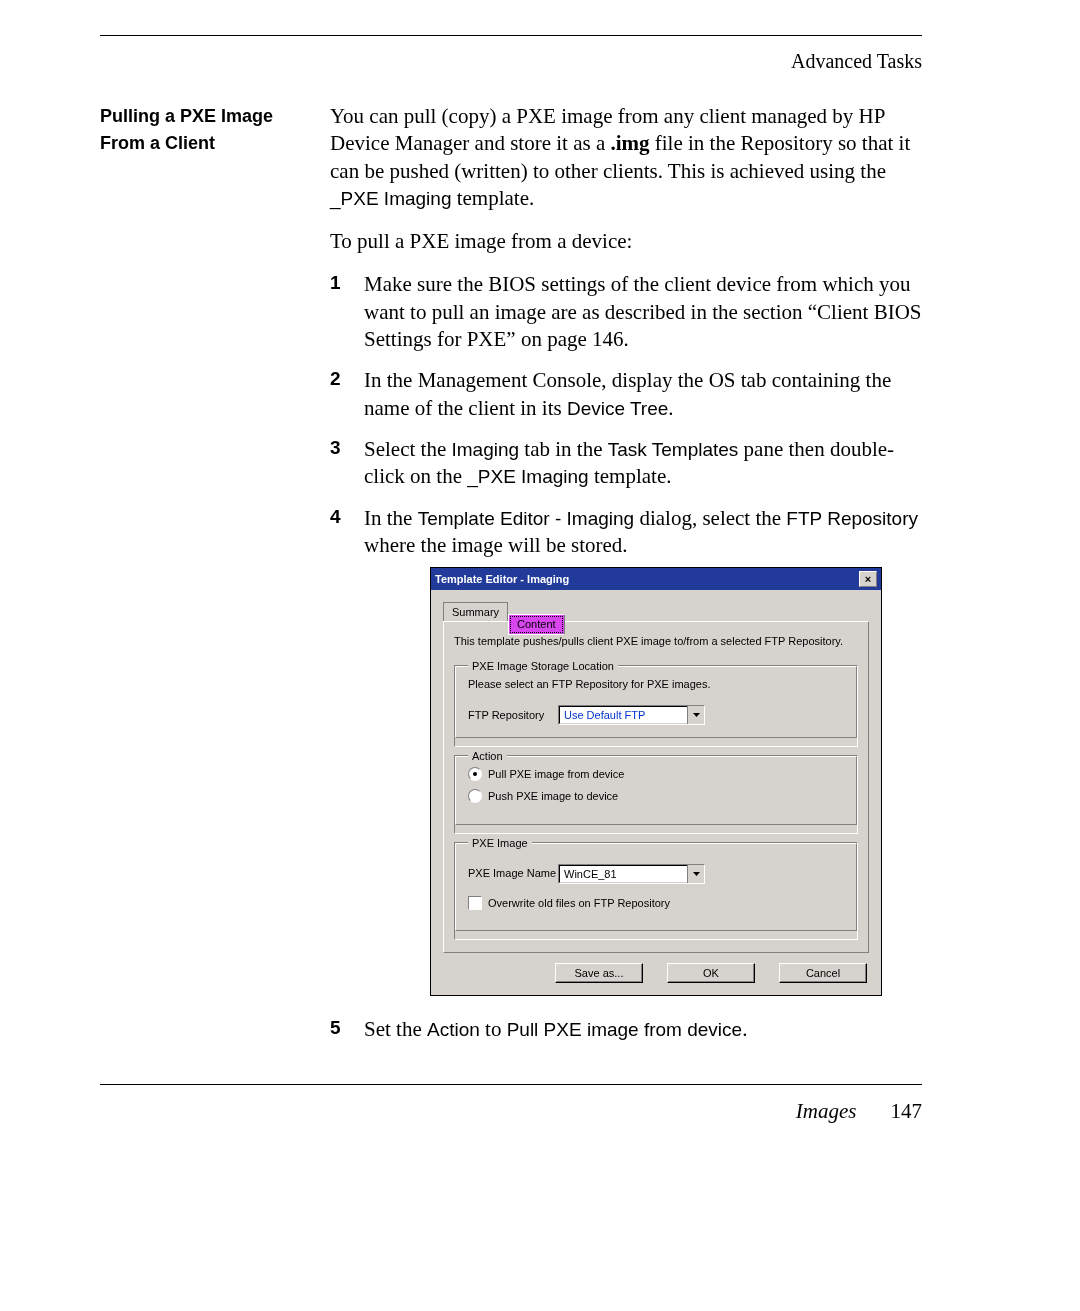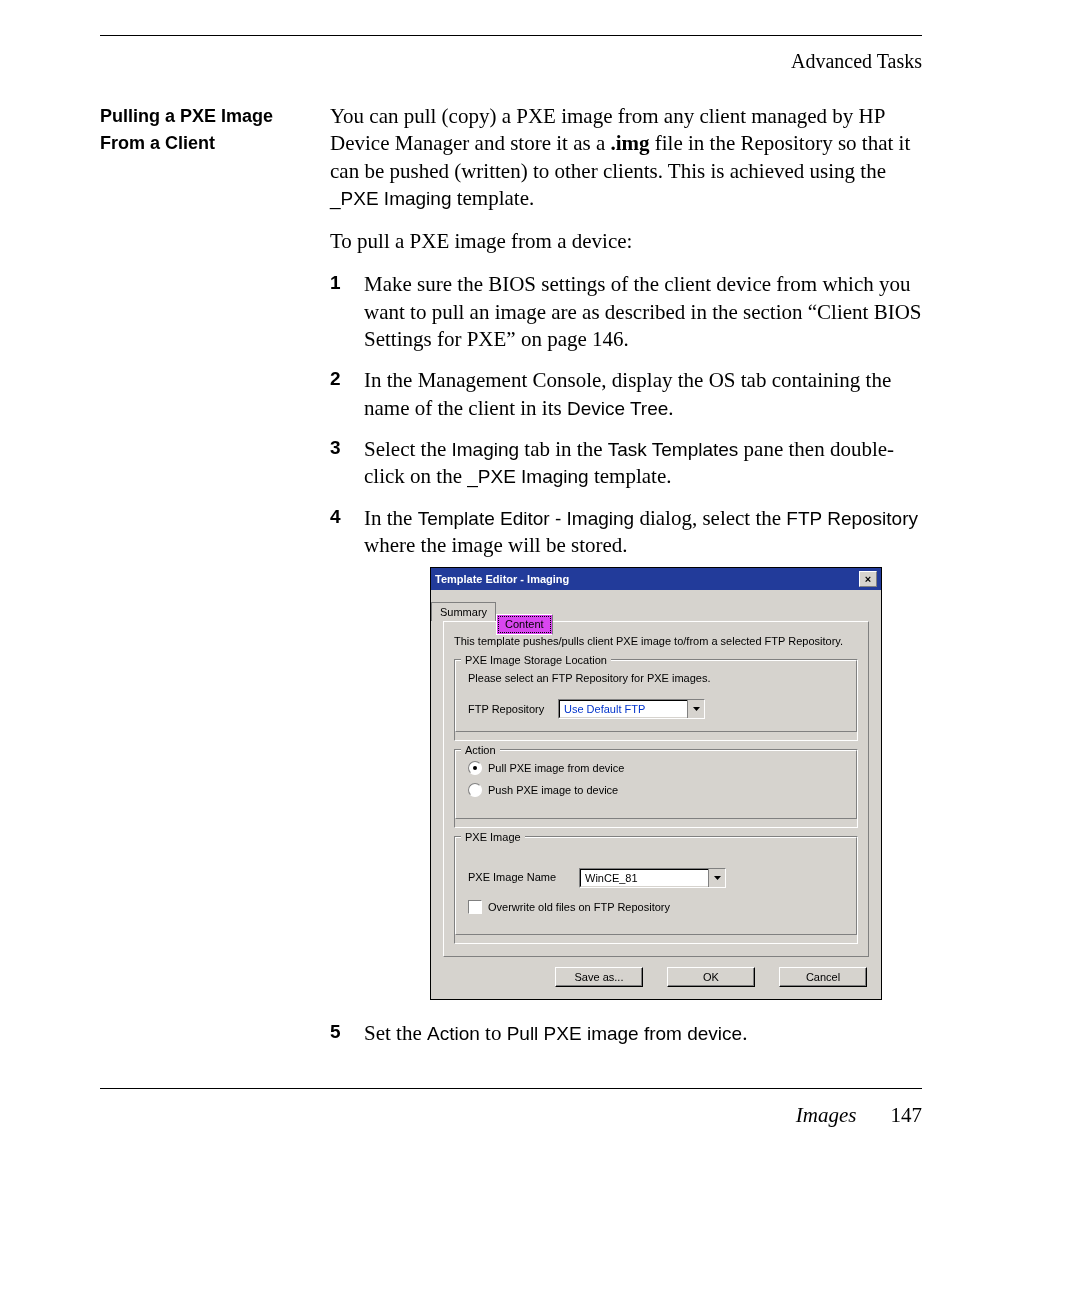--- a/index.html
+++ b/index.html
@@ -95,21 +95,21 @@
     width: 16px; height: 14px;
     background: #d6d3ce;
     border: 1px solid #808080;
     border-top-color: #fff;
     border-left-color: #fff;
     display: flex; align-items: center; justify-content: center;
     color: #000; font-family: Arial; font-weight: bold; font-size: 11px;
     line-height: 1;
   }
   .tabs-row {
-    padding: 10px 12px 0 0;
+    padding: 10px 12px 0 12px;
     display:flex;
     align-items:flex-end;
   }
   .tab {
     border: 1px solid #808080;
     border-bottom: none;
     padding: 2px 8px;
     background:#d6d3ce;
     margin-right: 0;
     font-size:11px;
@@ -126,39 +126,39 @@
   }
   .tab-body {
     margin: 0 12px 0 12px;
     border: 1px solid #808080;
     border-top-color:#fff;
     border-left-color:#fff;
     padding: 12px 10px 4px 10px;
   }
   .desc {
     font-size: 11px;
-    margin-bottom: 10px;
+    margin-bottom: 16px;
   }
   .fieldset {
     border: 1px solid #808080;
     border-top-color:#fff;
     border-left-color:#fff;
     margin:0 0 8px 0;
     padding:10px 12px 12px 12px;
     position:relative;
   }
   .fieldset-outer {
     border:1px solid #fff;
     border-top-color:#808080;
     border-left-color:#808080;
     margin-bottom:8px;
   }
   .legend {
     position:absolute;
-    top:-8px; left:5px;
+    top:-8px; left:12px;
     background:#d6d3ce;
     padding:0 4px;
     font-size:11px;
   }
   .form-row { display:flex; align-items:center; margin-top:14px;}
   .form-label { width:90px; font-size:11px; }
   .combo {
     display:flex; align-items:stretch;
     border:1px solid #808080;
     border-top-color:#808080; border-left-color:#808080;
@@ -277,21 +277,21 @@
                   <div class="radio-row">
                     <span class="radio"></span>
                     <span>Push PXE image to device</span>
                   </div>
                 </div>
                   </div>
 
                 <div class="fieldset-outer">
                     <div class="fieldset">
                   <span class="legend">PXE Image</span>
-                  <div class="form-row" style="margin-top:20px;gap:21px;">
+                  <div class="form-row" style="margin-top:10px;">
                     <div class="form-label">PXE Image Name</div>
                     <div class="combo">
                       <div class="combo-text">WinCE_81</div>
                       <div class="combo-arrow">
                             <svg viewBox="0 0 7 4">
                               <polygon points="0,0 7,0 3.5,4" fill="#000"></polygon>
                             </svg>
                           </div>
                     </div>
                   </div>

